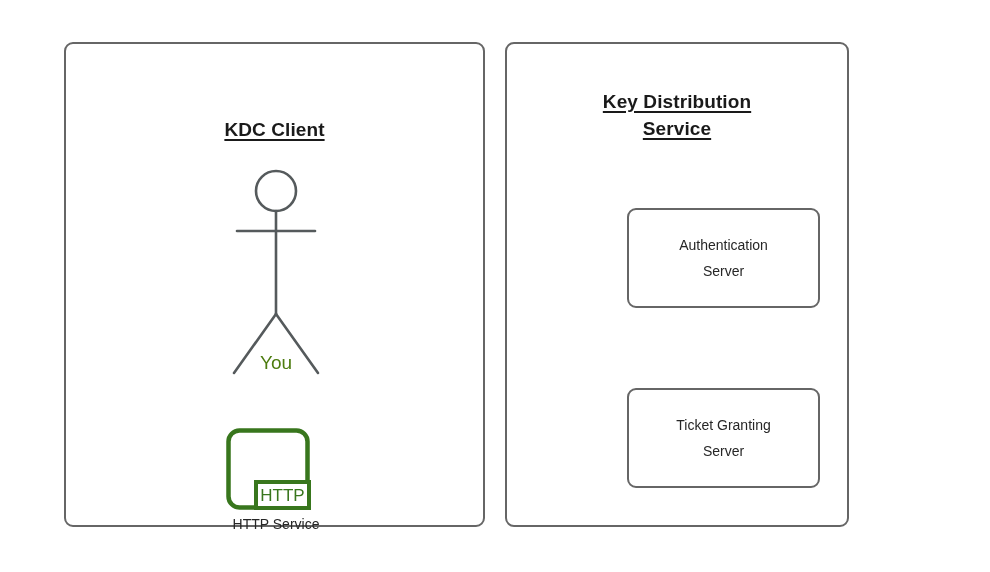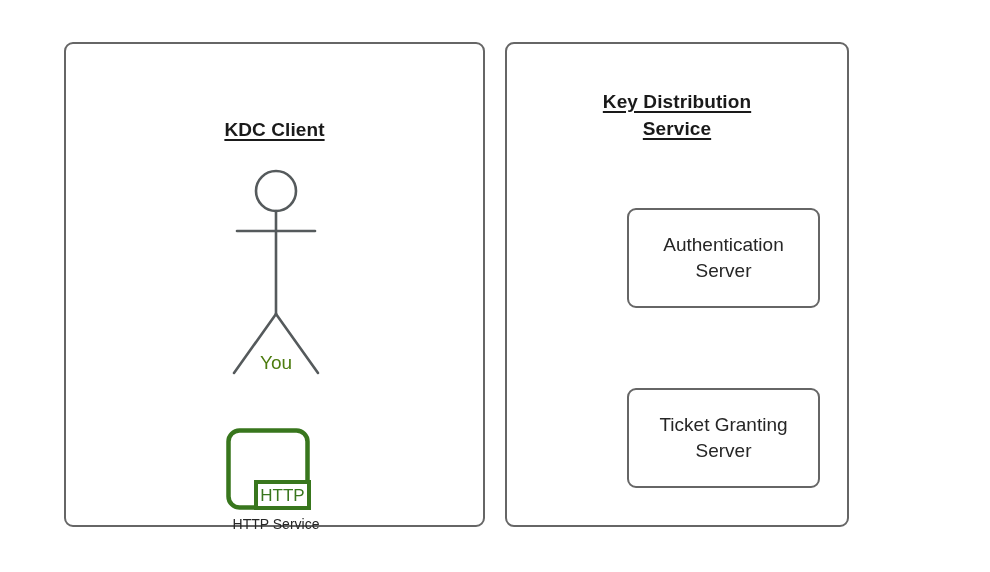--- a/index.html
+++ b/index.html
@@ -100,21 +100,21 @@
   .server-box {
     position: absolute;
     box-sizing: border-box;
     border: 2px solid #666666;
     border-radius: 9px;
     background: #ffffff;
     display: flex;
     align-items: center;
     justify-content: center;
     text-align: center;
-    font-size: 19px;
+    font-size: 14px;
     color: #262626;
     line-height: 26px;
     padding: 4px 10px;
   }
   #server-auth {
     left: 120px;
     top: 164px;
     width: 193px;
     height: 100px;
   }

